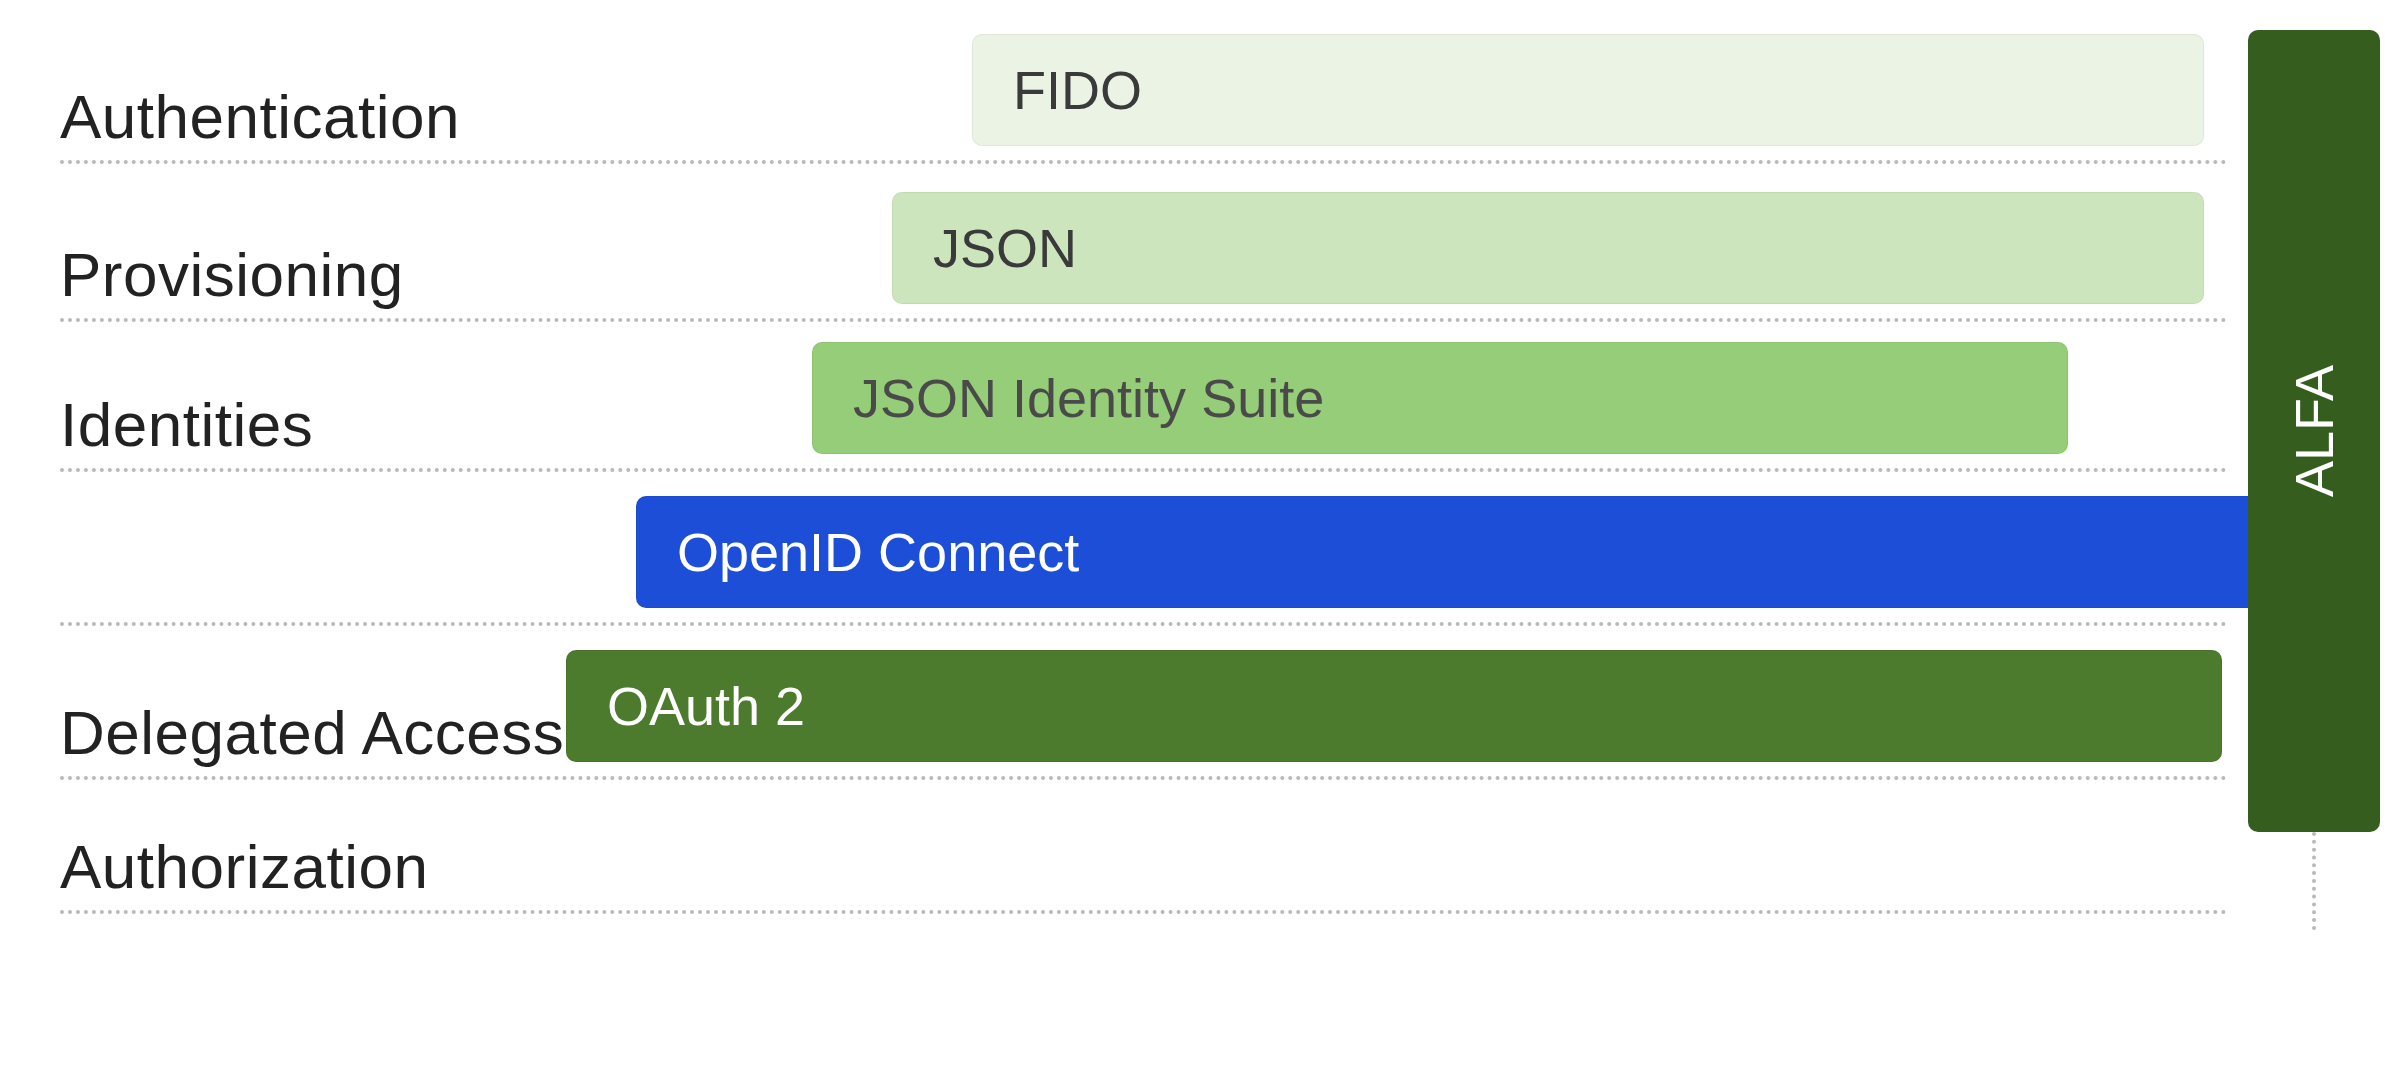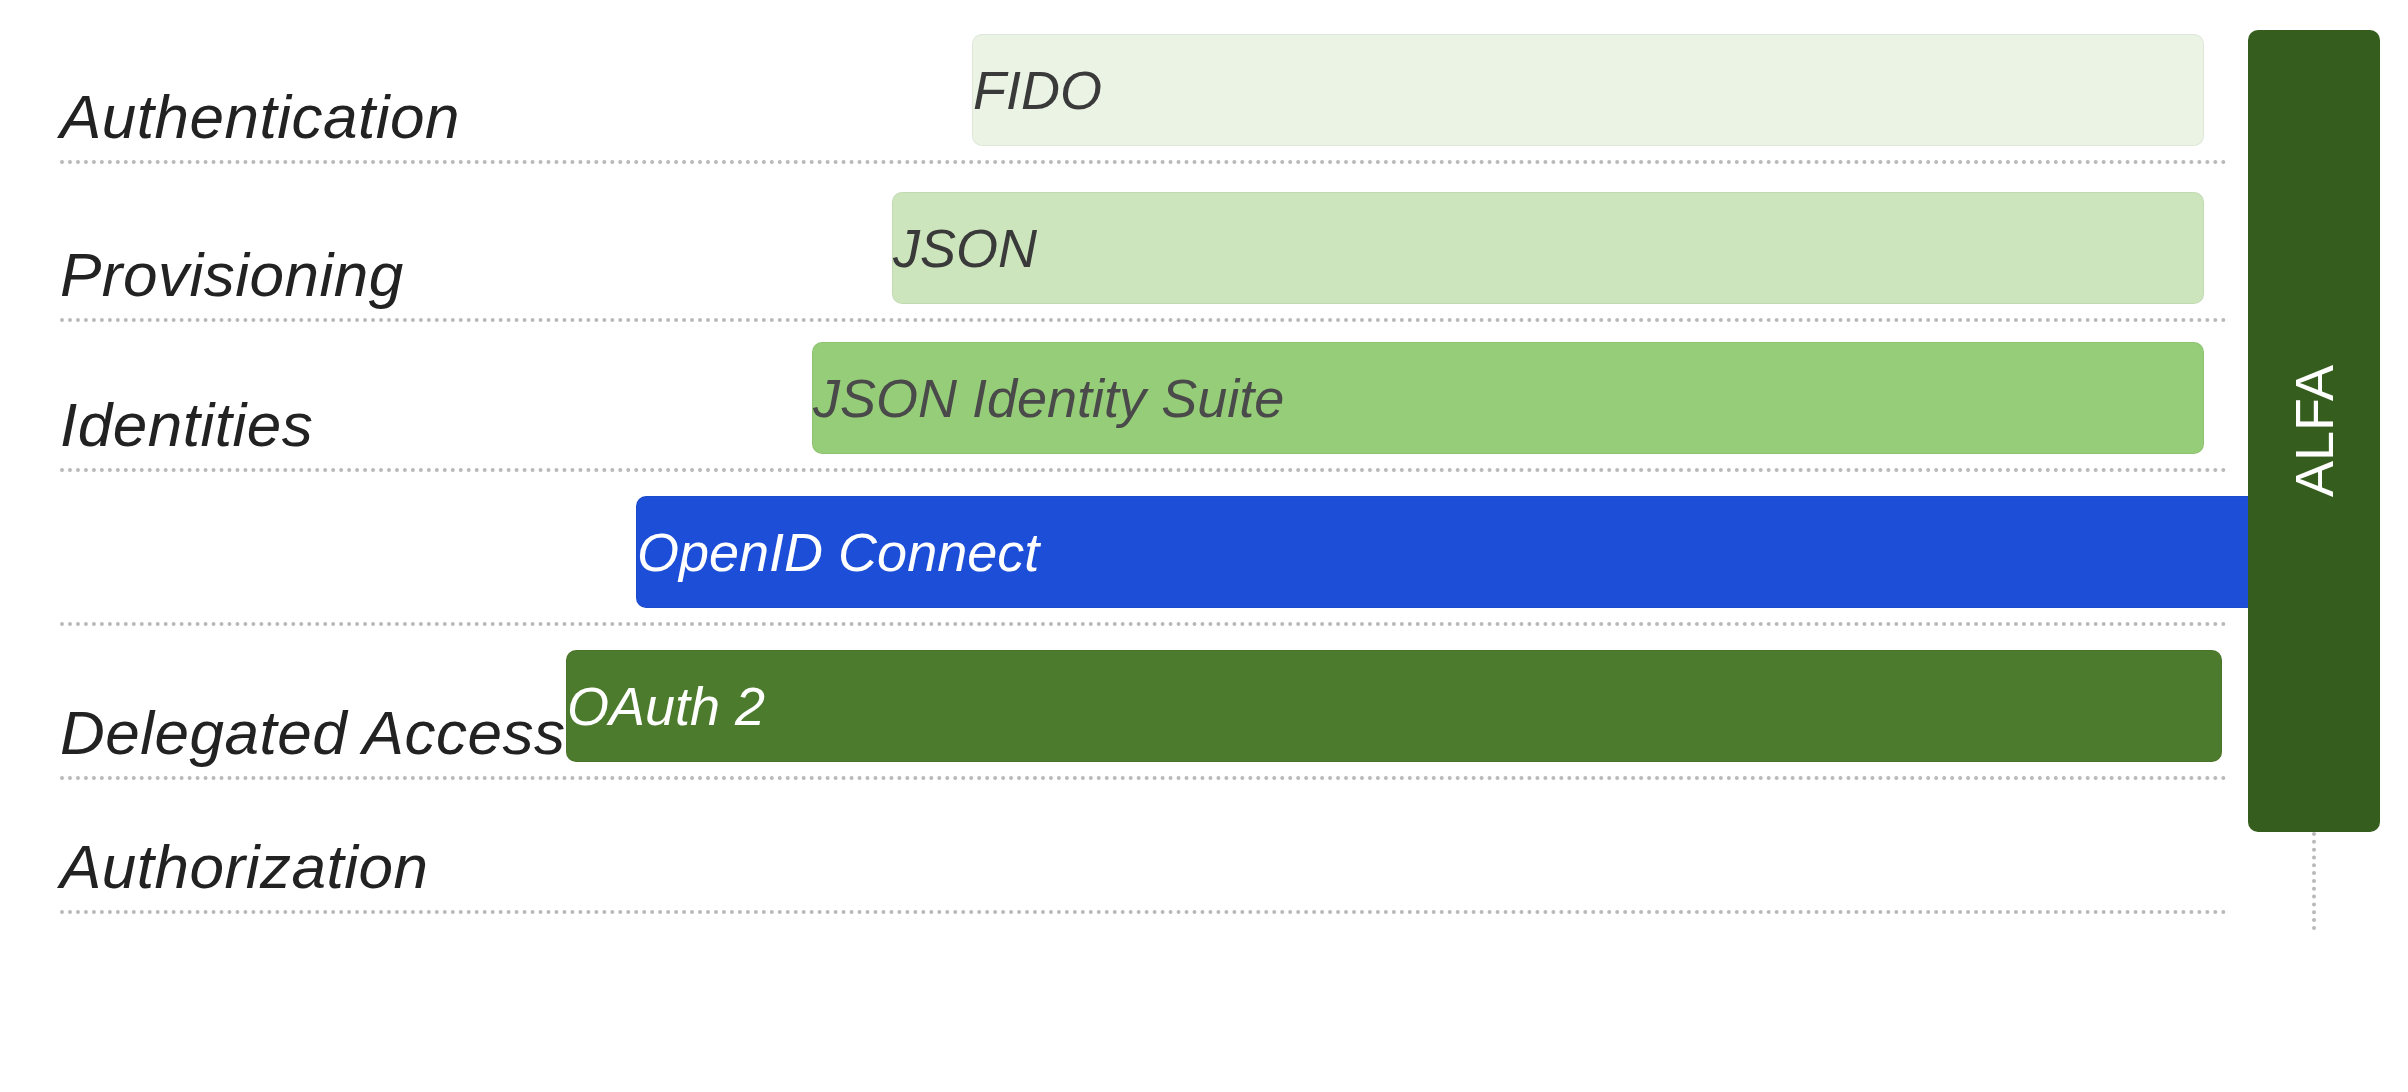--- a/index.html
+++ b/index.html
@@ -14,37 +14,37 @@
     width: 2408px;
     height: 1092px;
   }
   .row {
     position: absolute;
     left: 60px;
     right: 180px; 
     height: 110px;
     border-bottom: 4px dotted #b9b9b9;
     box-sizing: content-box;
-    font-style: italic;
   }
   .row .label {
     position: absolute;
     left: 0;
     bottom: 8px;
     font-size: 62px;
     color: #222;
     letter-spacing: 0.5px;
   }
   .bar {
     position: absolute;
     top: -16px;       
     height: 112px;
     border-radius: 10px;
     border: 1px solid rgba(0,0,0,0.05);
     box-sizing: border-box;
+    padding-left: 40px;
     display: flex;
     align-items: center;
     font-size: 54px;
   }
   
   .alfa {
     position: absolute;
     border-radius: 10px;
     display: flex;
     align-items: center;
@@ -69,21 +69,21 @@
     <div class="row" style="top: 50px;">
       <div class="label">Authentication</div>
       <div class="bar" style="left: 912px; width: 1232px; background: rgb(234, 243, 228); color: rgb(58, 58, 58);">FIDO</div>
     </div>
     <div class="row" style="top: 208px;">
       <div class="label">Provisioning</div>
       <div class="bar" style="left: 832px; width: 1312px; background: rgb(205, 229, 188); color: rgb(58, 58, 58);">JSON</div>
     </div>
     <div class="row" style="top: 358px;">
       <div class="label">Identities</div>
-      <div class="bar" style="left: 752px; width: 1392px; background: rgb(150, 205, 120); color: rgb(74, 74, 74);">JSON Identity Suite</div>
+      <div class="bar" style="left: 752px; width: 1256px; background: rgb(150, 205, 120); color: rgb(74, 74, 74);">JSON Identity Suite</div>
     </div>
     <div class="row" style="top: 512px;">
       <div class="bar" style="left: 576px; width: 1672px; background: #1d4ed8; color: rgb(255, 255, 255);">OpenID Connect</div>
     </div>
     <div class="row" style="top: 666px;">
       <div class="label">Delegated Access</div>
       <div class="bar" style="left: 506px; width: 1656px; background: rgb(77, 123, 45); color: rgb(255, 255, 255);">OAuth 2</div>
     </div>
     <div class="row" style="top: 800px;">
       <div class="label">Authorization</div>

